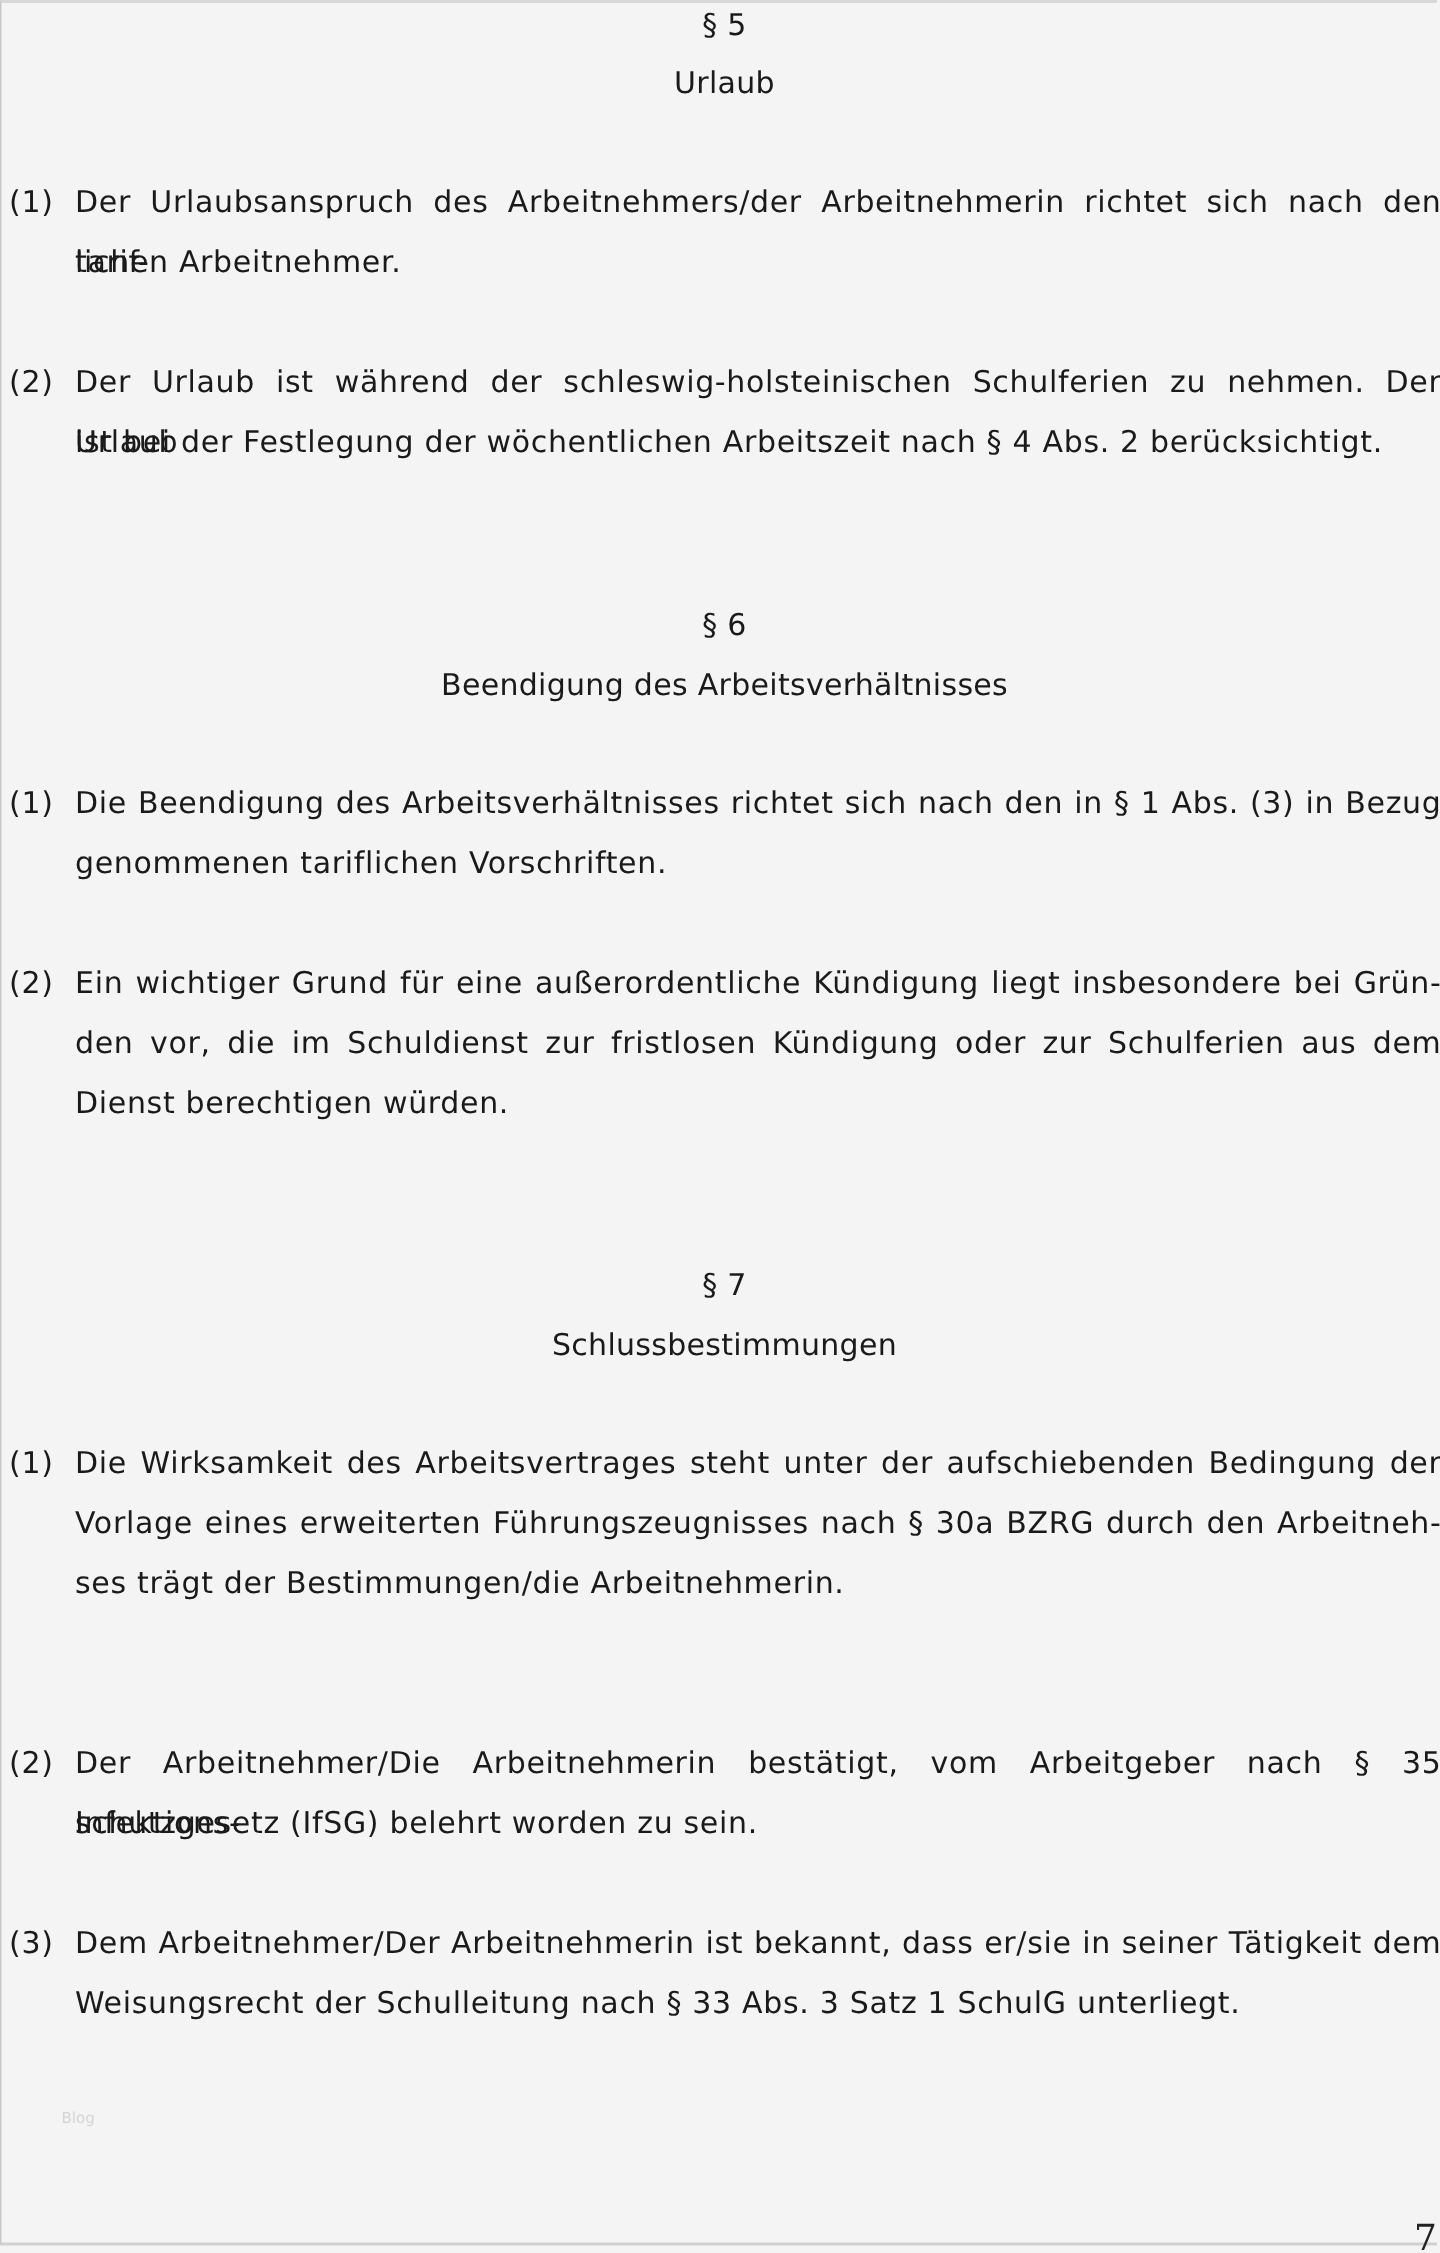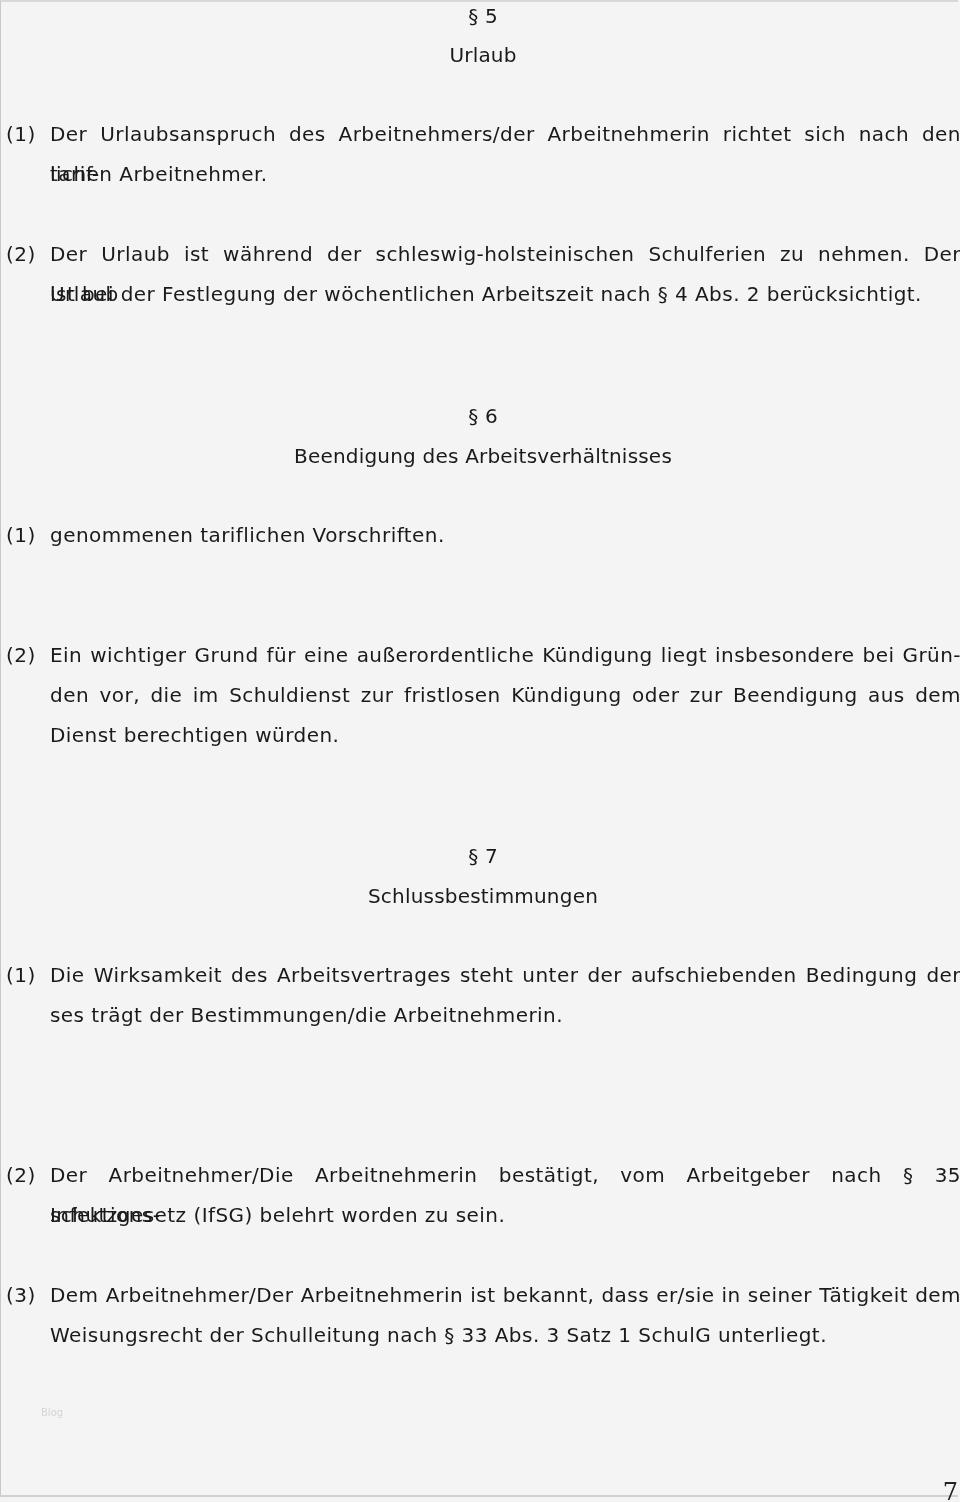--- a/index.html
+++ b/index.html
@@ -66,40 +66,42 @@
       <span class="line">ist bei der Festlegung der wöchentlichen Arbeitszeit nach § 4 Abs. 2 berücksichtigt.</span>
     </div>
   </div>
 
   <div class="heading" style="top:402px;">§ 6</div>
   <div class="heading" style="top:442px;">Beendigung des Arbeitsverhältnisses</div>
 
   <div class="para" style="top:513px;">
     <span class="num">(1)</span>
     <div class="text">
+      <span class="line j">Die Beendigung des Arbeitsverhältnisses richtet sich nach den in § 1 Abs. (3) in Bezug</span>
       <span class="line">genommenen tariflichen Vorschriften.</span>
     </div>
   </div>
 
   <div class="para" style="top:633px;">
     <span class="num">(2)</span>
     <div class="text">
       <span class="line j">Ein wichtiger Grund für eine außerordentliche Kündigung liegt insbesondere bei Grün-</span>
-      <span class="line j">den vor, die im Schuldienst zur fristlosen Kündigung oder zur Beendigung aus dem</span>
+      <span class="line j">den vor, die im Schuldienst zur fristlosen Kündigung oder zur Schulferien aus dem</span>
       <span class="line">Dienst berechtigen würden.</span>
     </div>
   </div>
 
   <div class="heading" style="top:842px;">§ 7</div>
   <div class="heading" style="top:882px;">Schlussbestimmungen</div>
 
   <div class="para" style="top:953px;">
     <span class="num">(1)</span>
     <div class="text">
       <span class="line j">Die Wirksamkeit des Arbeitsvertrages steht unter der aufschiebenden Bedingung der</span>
+      <span class="line j">Vorlage eines erweiterten Führungszeugnisses nach § 30a BZRG durch den Arbeitneh-</span>
       <span class="line">ses trägt der Bestimmungen/die Arbeitnehmerin.</span>
     </div>
   </div>
 
   <div class="para" style="top:1153px;">
     <span class="num">(2)</span>
     <div class="text">
       <span class="line j">Der Arbeitnehmer/Die Arbeitnehmerin bestätigt, vom Arbeitgeber nach § 35 Infektions-</span>
       <span class="line">schutzgesetz (IfSG) belehrt worden zu sein.</span>
     </div>

